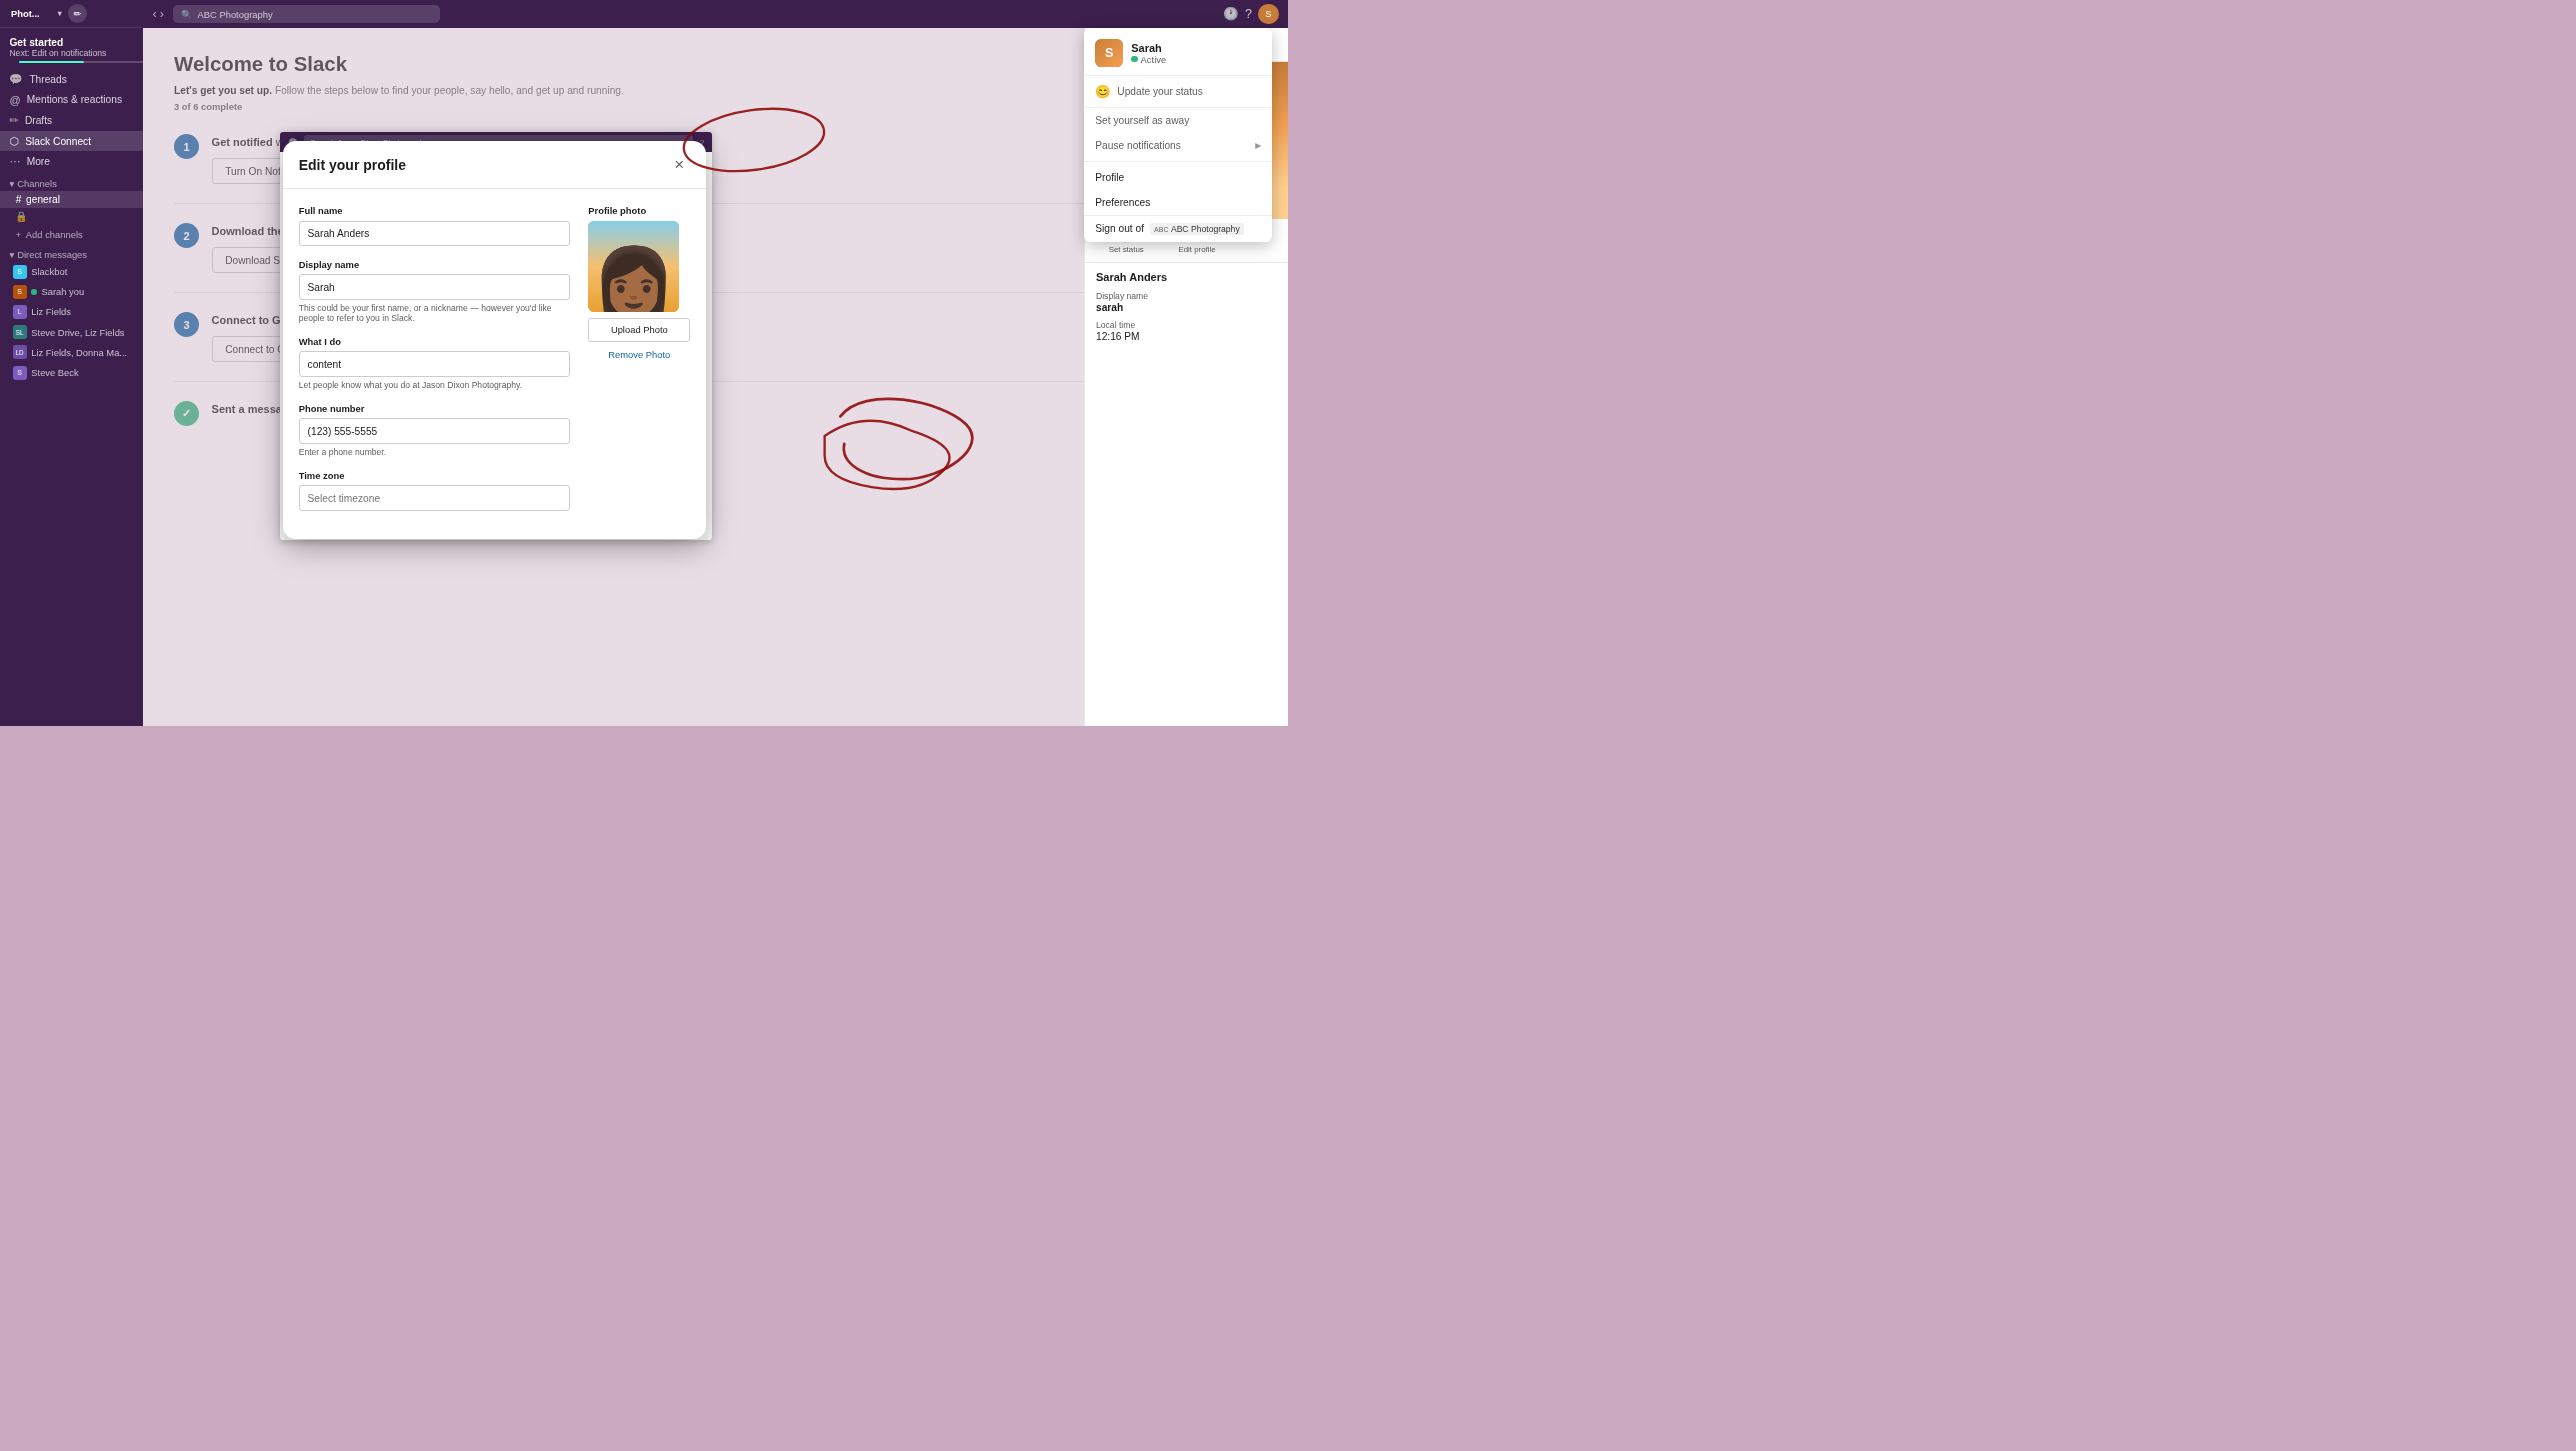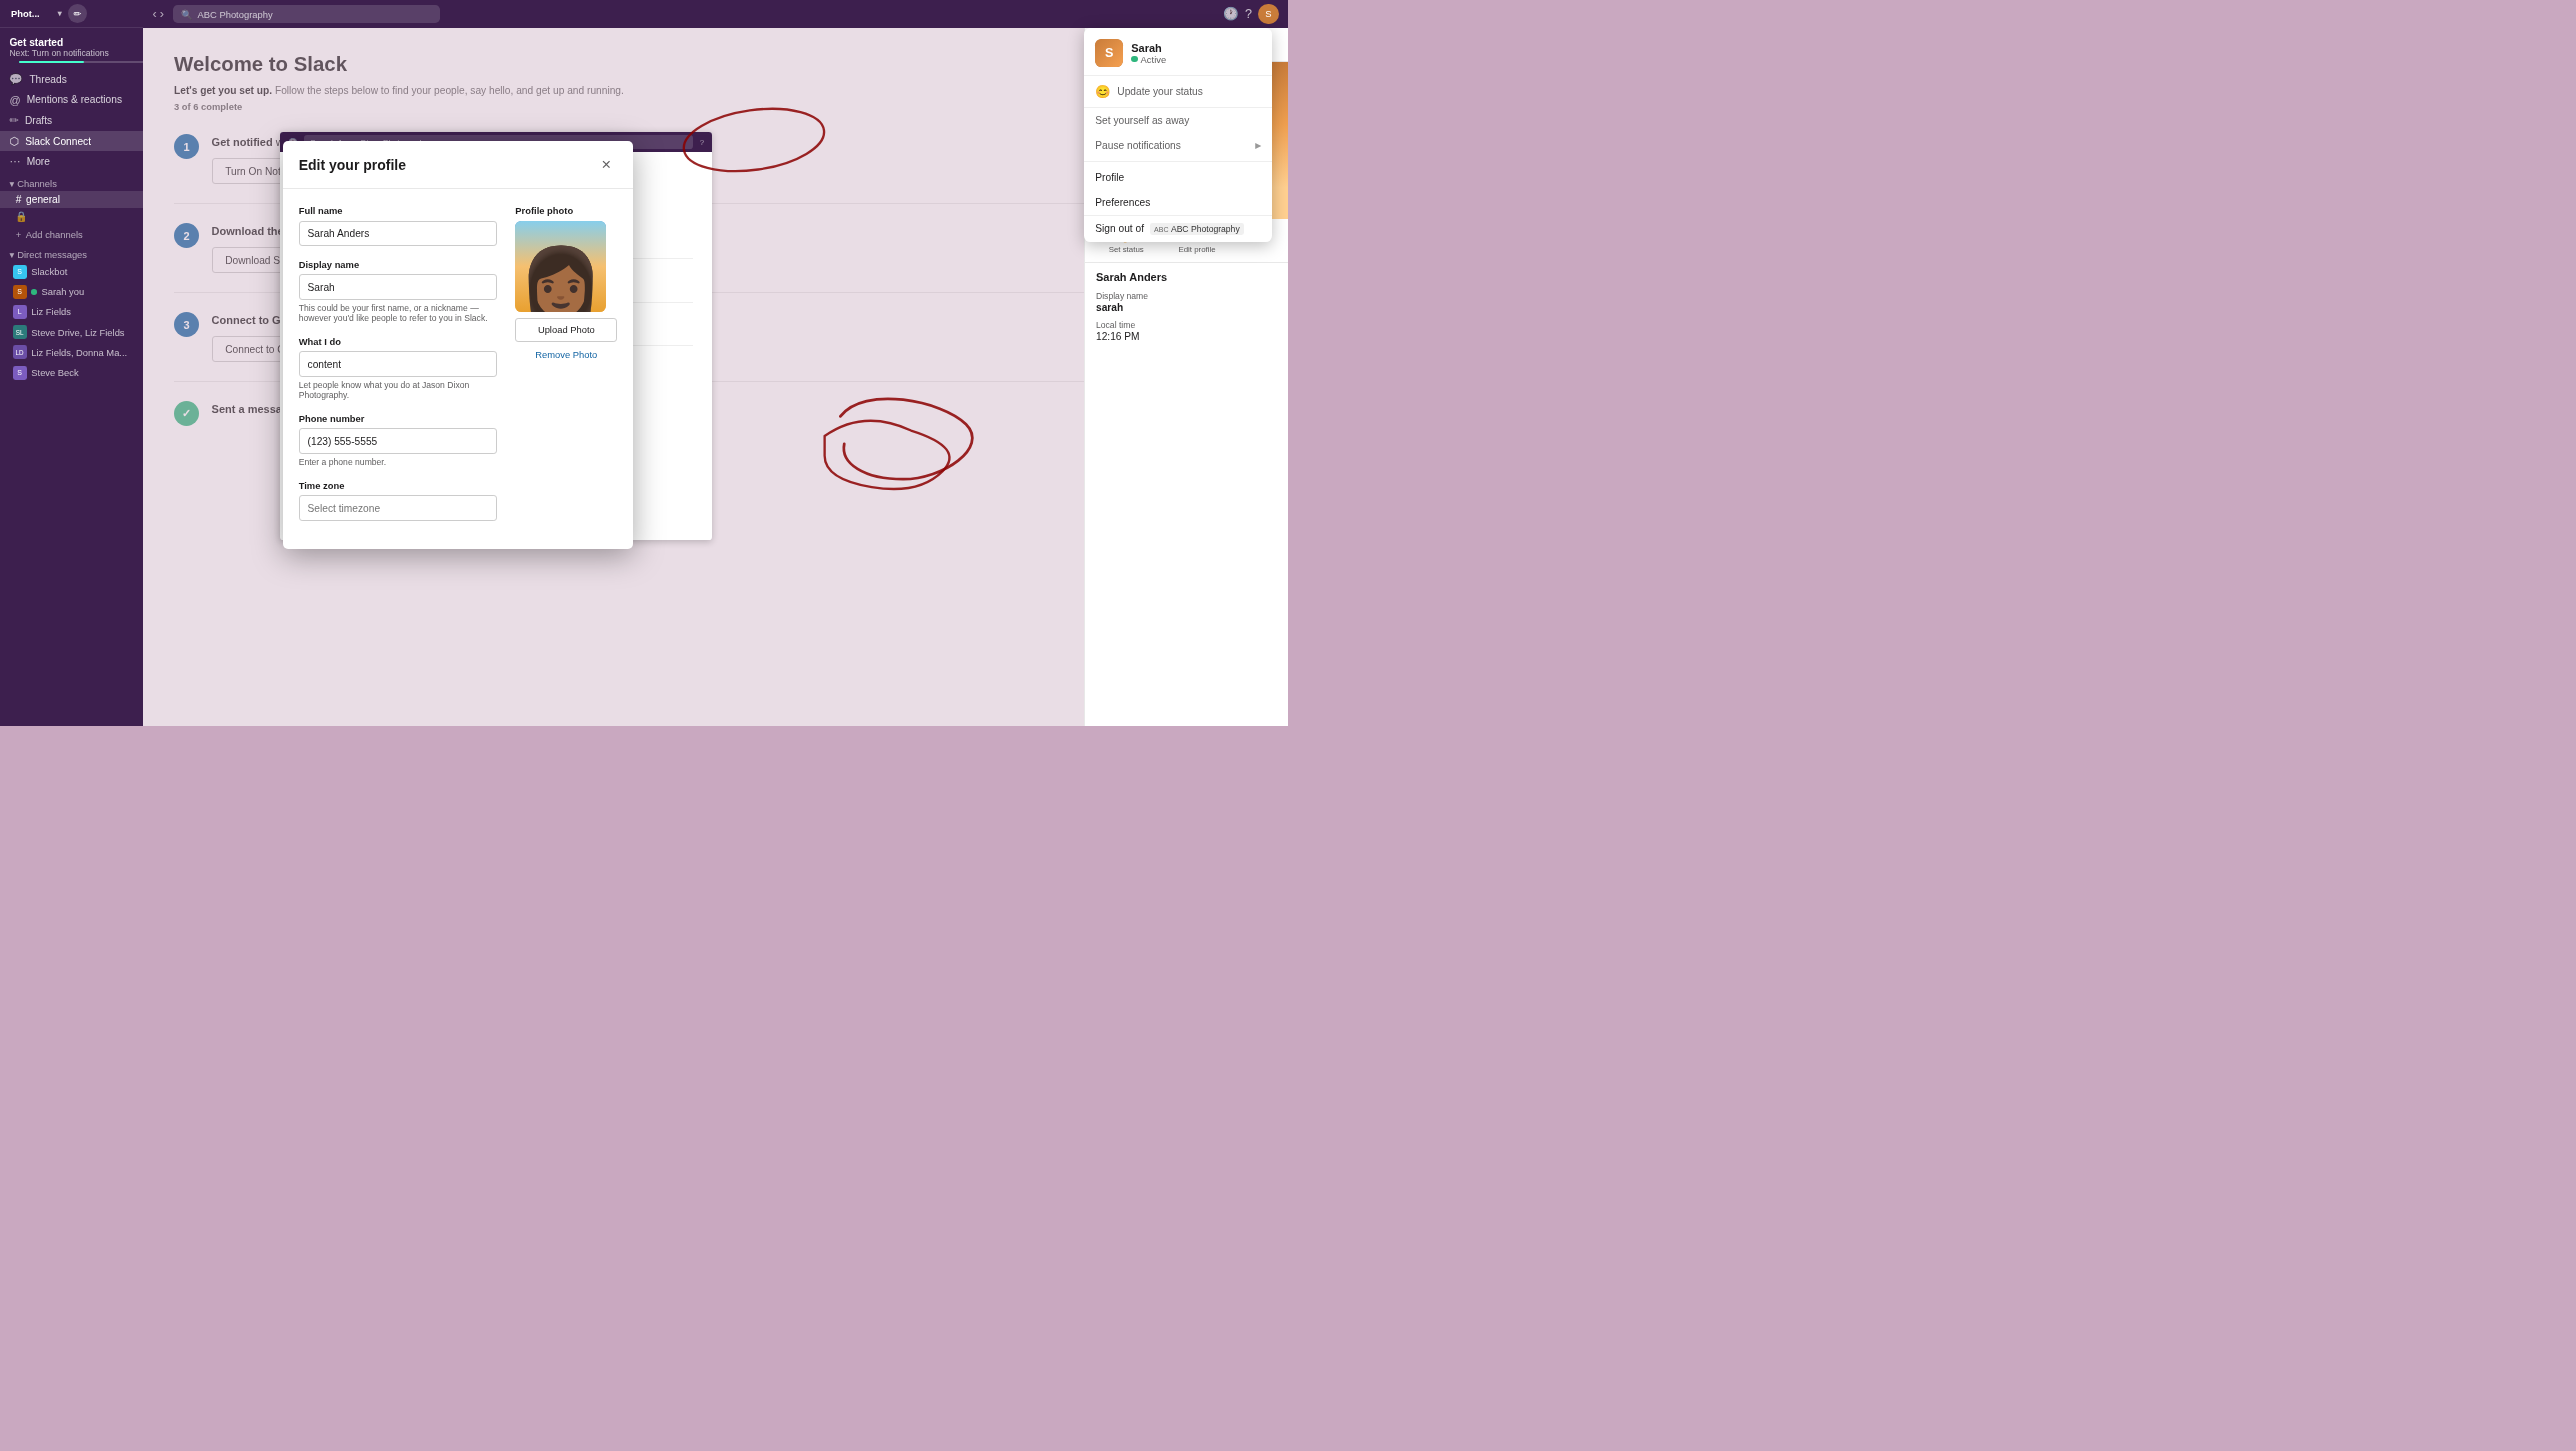--- a/index.html
+++ b/index.html
@@ -150,22 +150,22 @@
       padding: 7px 11px; cursor: pointer; font-size: 10.2px; color: #1d1c1d;
       display: flex; align-items: center; gap: 3.1px; border-top: 0.8px solid #eee;
     }
     .workspace-badge {
       display: inline-flex; align-items: center; gap: 2.4px; background: #f0f0f0;
       border-radius: 2.4px; padding: 0.8px 3.9px; font-size: 8.6px; color: #333;
     }
 
     
     .edit-profile-modal {
-      position: absolute; top: 141px; left: 283px; width: 350px;
-      background: white; border-radius: 5px; box-shadow: 0 6.3px 31px rgba(0,0,0,0.35);
+      position: absolute; top: 141px; left: 283px; width: 423px;
+      background: white; border-radius: 13px; box-shadow: 0 6.3px 31px rgba(0,0,0,0.35);
       z-index: 200; overflow: hidden;
     }
     .modal-header {
       display: flex; align-items: center; justify-content: space-between;
       padding: 12.6px 15.7px; border-bottom: 0.8px solid #e8e8e8;
     }
     .modal-title { font-size: 14px; font-weight: 700; color: #1d1c1d; }
     .modal-close {
       width: 22px; height: 22px; border-radius: 50%; display: flex; align-items: center;
       justify-content: center; cursor: pointer; color: #616061; font-size: 12.6px;
@@ -295,21 +295,21 @@
       <span class="sidebar-workspace-name">Phot...</span>
       <span style="font-size:7.9px; color:rgba(255,255,255,0.7);">▾</span>
     </div>
     <div class="sidebar-edit-btn" style="margin-left:3.1px;">✏</div>
   </div>
 
   <div class="sidebar-content">
 
     <div class="sidebar-get-started">
       <div class="sidebar-get-started-title">Get started</div>
-      <div class="sidebar-get-started-sub">Next: Turn on notifications</div>
+      <div class="sidebar-get-started-sub">Next: Edit on notifications</div>
       <div class="sidebar-progress-bar">
         <div class="sidebar-progress-bar-fill"></div>
       </div>
     </div>
 
     <div class="sidebar-item">
       <span class="item-icon">💬</span>
       <span>Threads</span>
     </div>
     <div class="sidebar-item">

